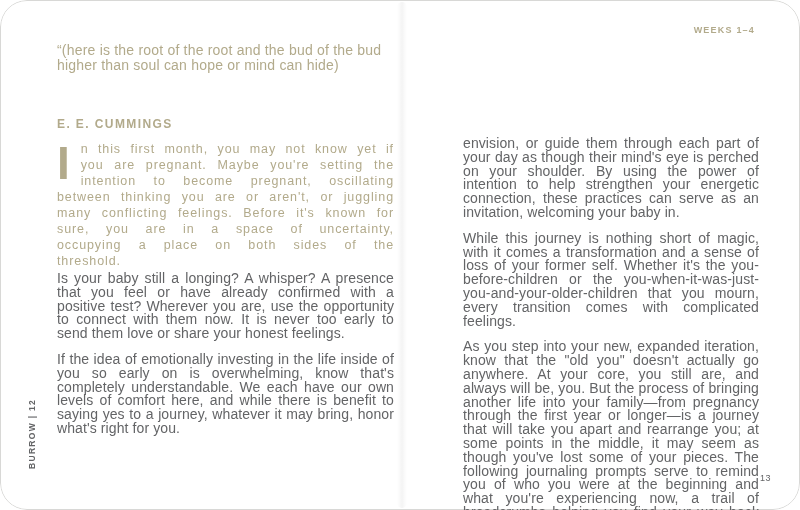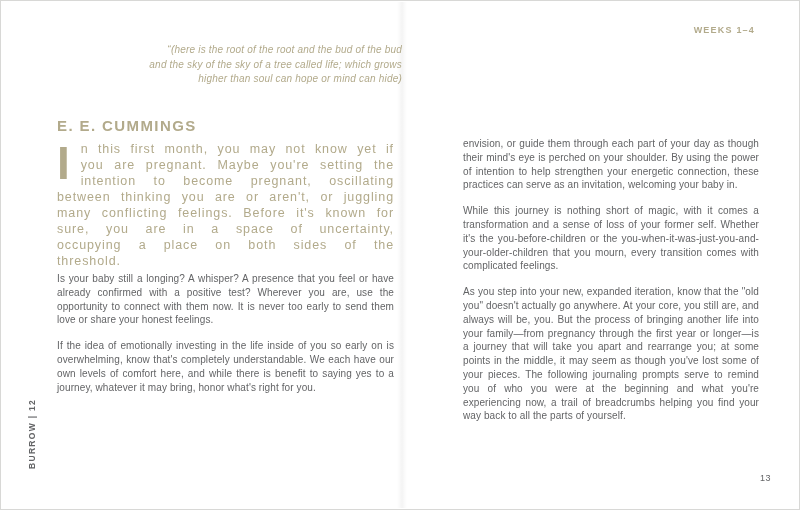--- a/index.html
+++ b/index.html
@@ -1,15 +1,15 @@
 <!DOCTYPE html>
 <html><head>
 <meta charset="utf-8">
 <style>
-  * { margin: 0; padding: 0; box-sizing: border-box; }
+  * { margin: 0; padding: 0; box-sizing: border-box; border-radius: 27px; }
   html, body { width: 800px; height: 510px; }
   body {
     font-family: "Liberation Sans", sans-serif;
     background: #ffffff;
     position: relative;
     overflow: hidden;
   }
   .spread {
     position: absolute;
     inset: 0;
@@ -27,31 +27,29 @@
     font-size: 9px;
     font-weight: bold;
     letter-spacing: 1.2px;
     color: #b2aa8b;
   }
   
   .quote-block {
     position: absolute;
     left: 56px; top: 42px; width: 345px;
     color: #b2aa8b;
-    font-style: italic;
-    font-size: 10px;
+    font-size: 14px;
     line-height: 14.5px;
     letter-spacing: 0.2px;
-    text-align: right;
   }
   .quote-attribution {
     position: absolute;
     left: 56px; top: 116px;
     color: #b2aa8b;
-    font-size: 15px;
+    font-size: 12px;
     font-weight: bold;
     letter-spacing: 1.4px;
   }
   .intro-para {
     position: absolute;
     left: 56px; top: 140px; width: 337px;
     color: #b2aa8b;
     font-size: 12.5px;
     line-height: 16px;
     letter-spacing: 0.9px;
@@ -65,21 +63,21 @@
     font-weight: bold;
     margin: 2px 10px 0 0;
     color: #b2aa8b;
   }
   .left-body {
     position: absolute;
     left: 56px; top: 271px; width: 337px;
   }
   .body-para {
     color: #636466;
-    font-size: 10px;
+    font-size: 14px;
     line-height: 13.8px;
     letter-spacing: 0.1px;
     text-align: justify;
     margin-bottom: 12px;
   }
   .spine-label {
     position: absolute;
     left: 26px; top: 384px;
     height: 84px;
     writing-mode: vertical-rl;
@@ -107,21 +105,20 @@
 <body>
 
 <div class="spread">
 
   <div class="spine"></div>
 
   <div class="weeks-label">WEEKS 1–4</div>
 
   <div class="quote-block">
     <div>“(here is the root of the root and the bud of the bud</div>
-    <div>and the sky of the sky of a tree called life; which grows</div>
     <div>higher than soul can hope or mind can hide)</div>
   </div>
 
   <div class="quote-attribution">E. E. CUMMINGS</div>
 
   <div class="intro-para">
     <span class="drop-cap">I</span><span>n this first month, you may not know yet if you are pregnant. Maybe you're setting the intention to become pregnant, oscillating between thinking you are or aren't, or juggling many conflicting feelings. Before it's known for sure, you are in a space of uncertainty, occupying a place on both sides of the threshold.</span>
   </div>
 
   <div class="left-body">

